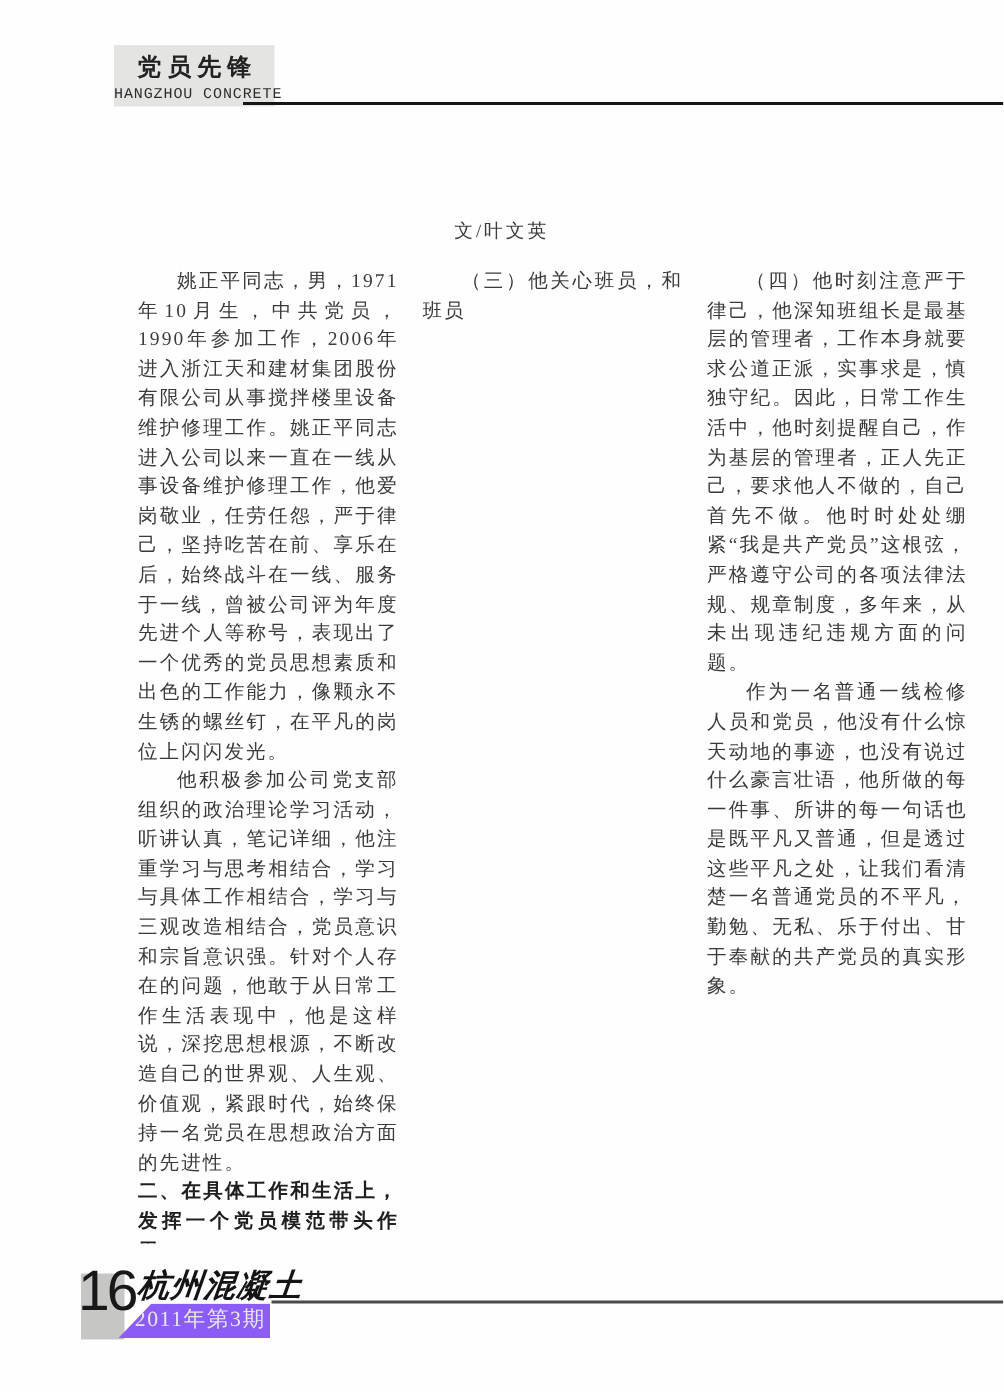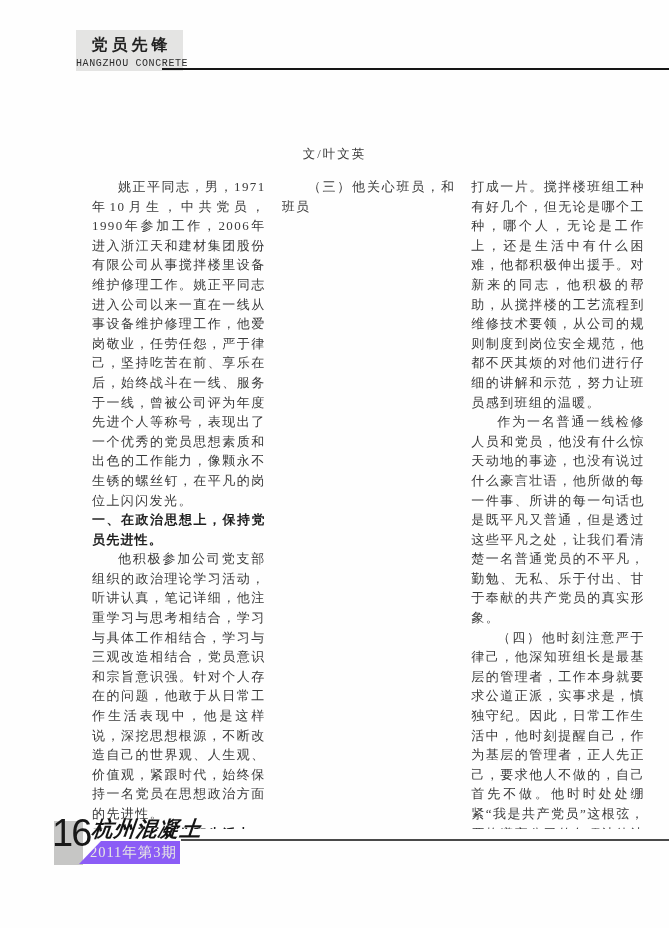--- a/index.html
+++ b/index.html
@@ -93,21 +93,21 @@
   }
   .col p { margin: 0; }
   .col p.indent { text-indent: 2em; }
   .col p.heading {
     font-weight: bold;
     color: #1f1f1f;
     letter-spacing: 1.2px;
   }
 
   
-  .footer { position: absolute; left: 0; top: 817px; right: 0; height: 55px; }
+  .footer { position: absolute; left: 0; top: 845px; right: 0; height: 55px; }
   .page-num-box {
     position: absolute;
     left: 54px; top: 4px;
     width: 29px; height: 44px;
     background: #c6c6c5;
   }
   .page-num {
     position: absolute;
     left: -2px; top: -9px;
     font-family: "Liberation Sans", "DejaVu Sans", sans-serif;
@@ -158,31 +158,29 @@
     <span class="section-label">党员先锋</span>
     <span class="journal-en">HANGZHOU CONCRETE</span>
   </div>
   <div class="header-rule"></div>
 
   <div class="byline">文/叶文英</div>
 
   <div class="columns">
     <div class="col">
       <p class="indent">姚正平同志，男，1971年10月生，中共党员，1990年参加工作，2006年进入浙江天和建材集团股份有限公司从事搅拌楼里设备维护修理工作。姚正平同志进入公司以来一直在一线从事设备维护修理工作，他爱岗敬业，任劳任怨，严于律己，坚持吃苦在前、享乐在后，始终战斗在一线、服务于一线，曾被公司评为年度先进个人等称号，表现出了一个优秀的党员思想素质和出色的工作能力，像颗永不生锈的螺丝钉，在平凡的岗位上闪闪发光。</p>
-      <p class="heading">一、在政治思想上，保持党员先进性。</p>
       <p class="indent">他积极参加公司党支部组织的政治理论学习活动，听讲认真，笔记详细，他注重学习与思考相结合，学习与具体工作相结合，学习与三观改造相结合，党员意识和宗旨意识强。针对个人存在的问题，他敢于从日常工作生活表现中，他是这样说，深挖思想根源，不断改造自己的世界观、人生观、价值观，紧跟时代，始终保持一名党员在思想政治方面的先进性。</p>
       <p class="heading">二、在具体工作和生活上，发挥一个党员模范带头作用。</p>
     </div>
     <div class="col">
       <p class="indent">（三）他关心班员，和班员</p>
     </div>
     <div class="col">
-      <p>打成一片。搅拌楼班组工种有好几个，但无论是哪个工种，哪个人，无论是工作上，还是生活中有什么困难，他都积极伸出援手。对新来的同志，他积极的帮助，从搅拌楼的工艺流程到维修技术要领，从公司的规则制度到岗位安全规范，他都不厌其烦的对他们进行仔细的讲解和示范，努力让班员感到班组的温暖。</p>
+      <p class="indent">（四）他时刻注意严于律己，他深知班组长是最基层的管理者，工作本身就要求公道正派，实事求是，慎独守纪。因此，日常工作生活中，他时刻提醒自己，作为基层的管理者，正人先正己，要求他人不做的，自己首先不做。他时时处处绷紧“我是共产党员”这根弦，严格遵守公司的各项法律法规、规章制度，多年来，从未出现违纪违规方面的问题。</p>
       <p class="indent">作为一名普通一线检修人员和党员，他没有什么惊天动地的事迹，也没有说过什么豪言壮语，他所做的每一件事、所讲的每一句话也是既平凡又普通，但是透过这些平凡之处，让我们看清楚一名普通党员的不平凡，勤勉、无私、乐于付出、甘于奉献的共产党员的真实形象。</p>
-      <p class="indent">（四）他时刻注意严于律己，他深知班组长是最基层的管理者，工作本身就要求公道正派，实事求是，慎独守纪。因此，日常工作生活中，他时刻提醒自己，作为基层的管理者，正人先正己，要求他人不做的，自己首先不做。他时时处处绷紧“我是共产党员”这根弦，严格遵守公司的各项法律法规、规章制度，多年来，从未出现违纪违规方面的问题。</p>
     </div>
   </div>
 
   <div class="footer">
     <div class="page-num-box">
       <span class="page-num">16</span>
     </div>
     <div class="journal-logo">杭州混凝土</div>
     <div class="footer-rule"></div>
     <div class="issue-box">

